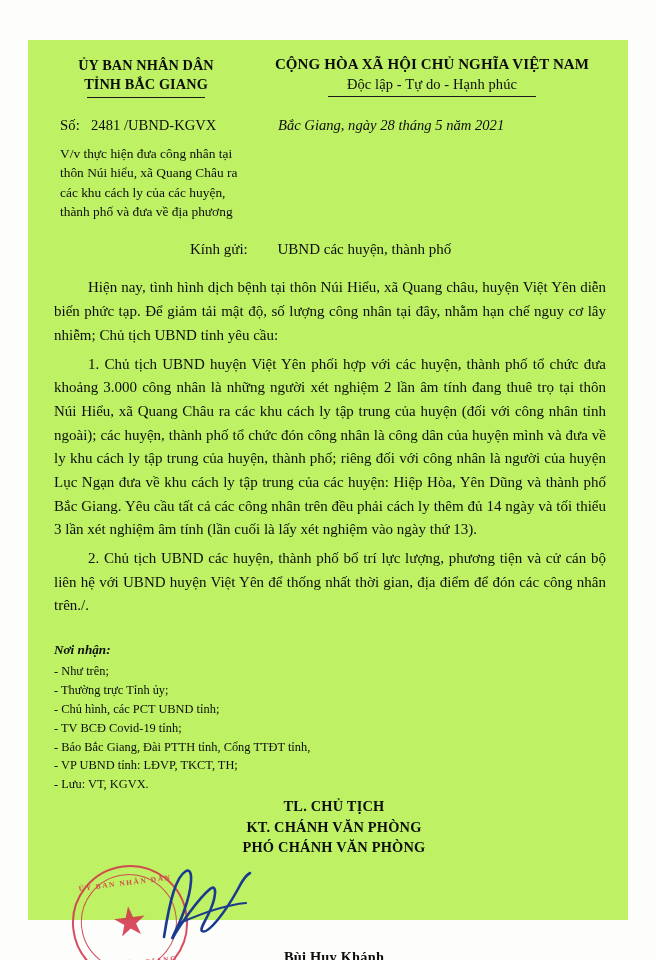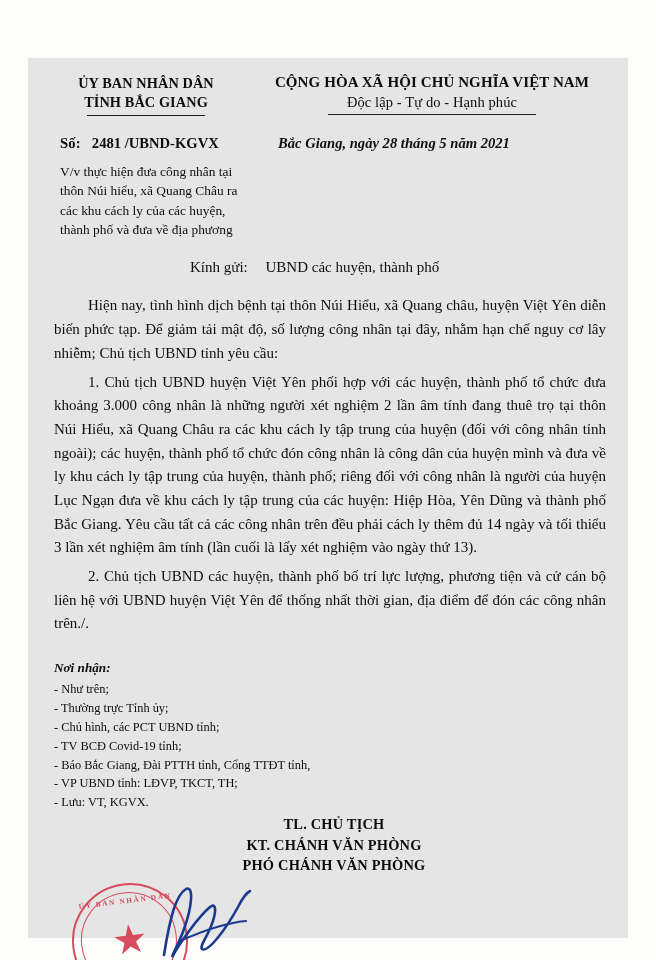--- a/index.html
+++ b/index.html
@@ -18,24 +18,24 @@
   .page {
     position: absolute;
     left: 0; top: 0;
     width: 656px;
     height: 960px;
     background: #fdfdfb;
   }
   .sheet {
     position: absolute;
     left: 28px;
-    top: 58px;
+    top: 40px;
     width: 600px;
     height: 880px;
-    background: #e5e5e5;
+    background: #bef264;
   }
 
   
   .header {
     display: flex;
     flex-direction: row;
     align-items: flex-start;
     padding-top: 16px;
   }
   .hdr-left {
@@ -73,21 +73,20 @@
   }
   .rule-left { width: 118px; }
   .rule-right { width: 208px; }
 
   
   .numrow {
     display: flex;
     flex-direction: row;
     align-items: flex-start;
     margin-top: 19px;
-    font-weight: bold;
   }
   .numcol {
     width: 232px;
     padding-left: 32px;
     box-sizing: border-box;
     font-size: 14.6px;
   }
   .numcol .num-lead { letter-spacing: 0.2px; }
   .placedate {
     flex: 1;
@@ -103,21 +102,21 @@
     line-height: 1.45;
   }
   .subject .s-line { display: block; }
 
   
   .kinhgui {
     margin-top: 20px;
     padding-left: 162px;
     font-size: 15px;
   }
-  .kinhgui .kg-label { margin-right: 14px; }
+  .kinhgui .kg-label { margin-right: 26px; }
 
   
   .body {
     margin-top: 18px;
     padding: 0 22px 0 26px;
     font-size: 15px;
     line-height: 1.58;
     text-align: justify;
   }
   .body p {

